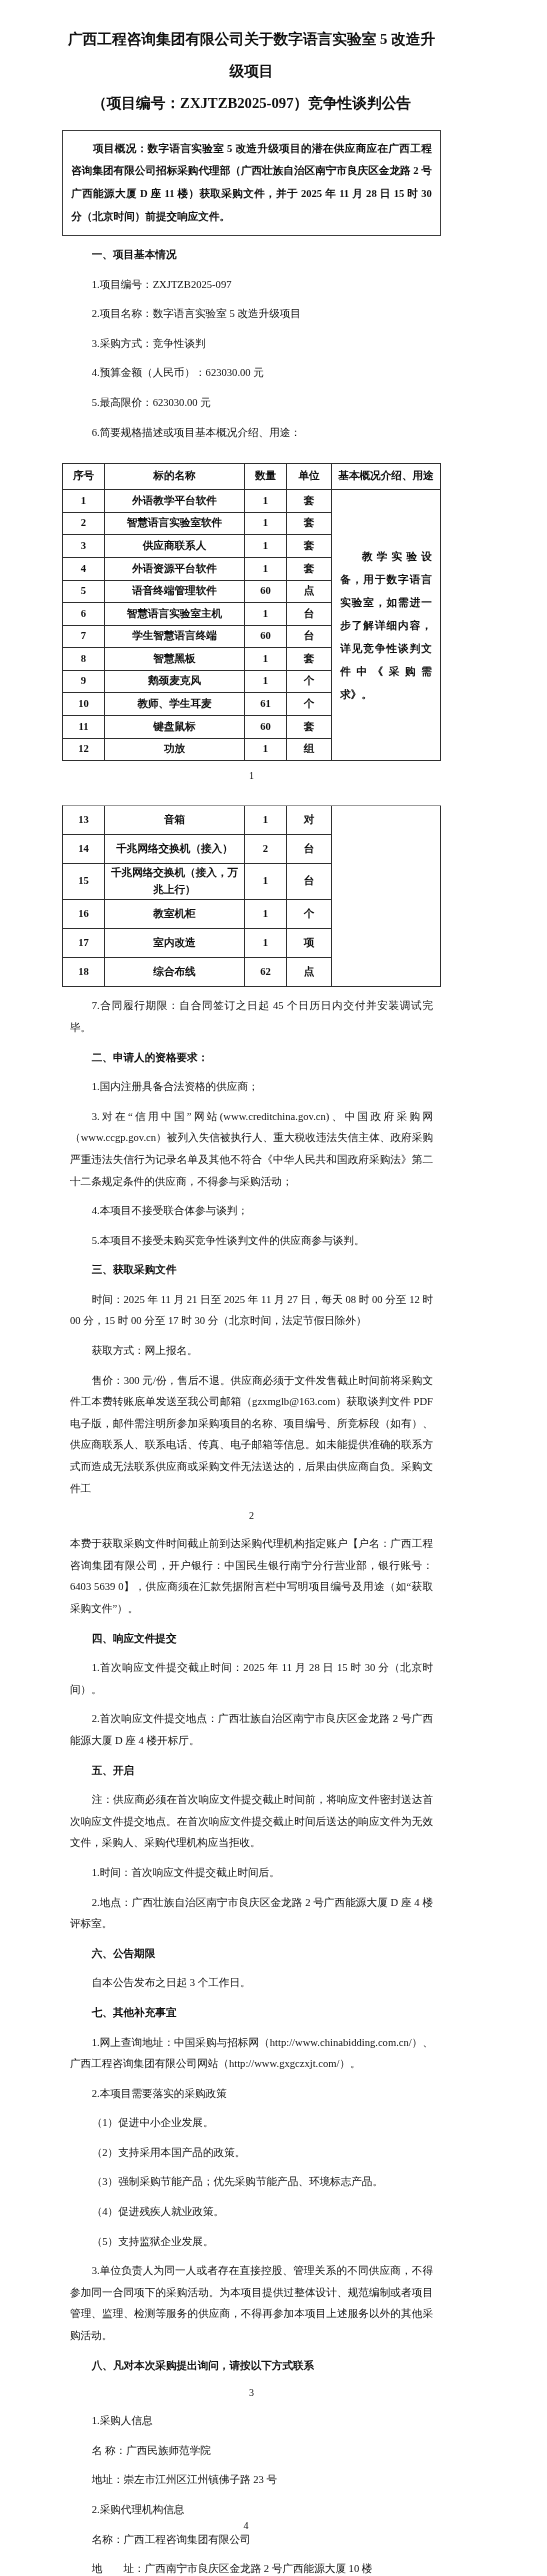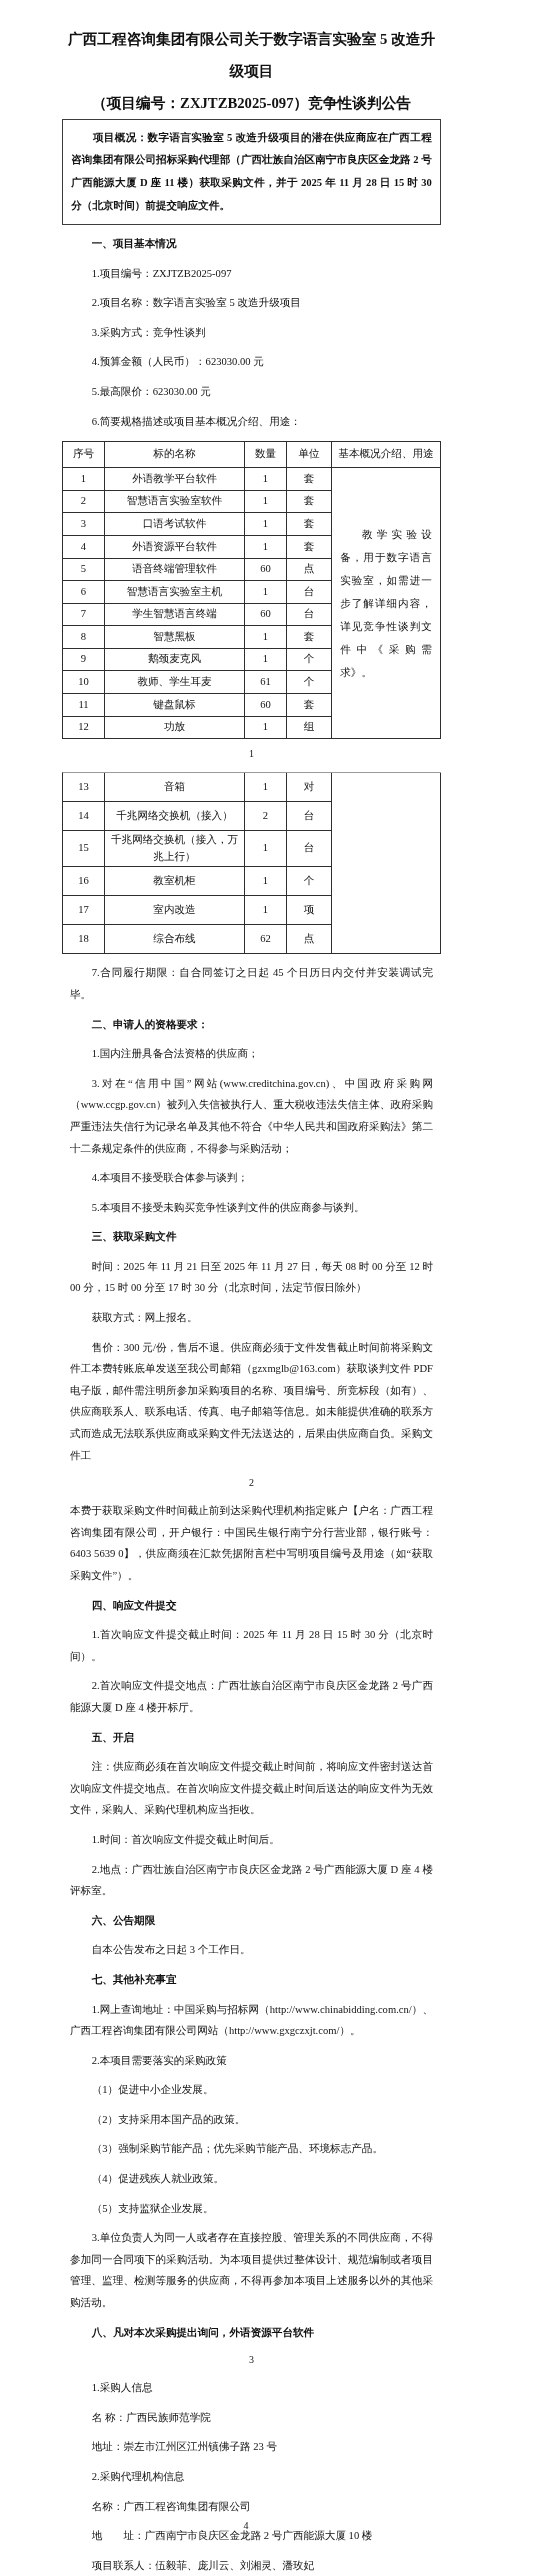--- a/index.html
+++ b/index.html
@@ -16,41 +16,43 @@
     padding:23px 51px 0 62px;
     overflow:hidden;
     background:#fff;
   }
   .title {
     text-align:center; font-weight:bold;
     font-size:14.7px; line-height:32px; margin:0;
   }
   .obox {
     border:1.4px solid #3c3c3c;
+    margin-top:11px;
     padding:6.8px 8.2px;
     line-height:22.6px;
     font-weight:bold;
     text-align:justify;
   }
   .obox p { margin:0; text-indent:2.05em; }
   .tblock { margin-top:3.4px; }
   .line {
     margin:8px; line-height:21.6px;
     text-align:justify;
   }
   .line.p, .line.h { text-indent:2.05em; }
   .line.h { font-weight:bold; }
   .line.pc { text-indent:0; }
 
   .gtable {
     display:grid;
     grid-template-columns:42px 140px 42px 45px auto;
     border-top:1px solid #2e2e2e;
     border-left:1px solid #2e2e2e;
-    margin-top:9px;
+    margin-top:20px;
+    font-weight:bold;
   }
   .gtable .c {
     border-right:1px solid #2e2e2e;
     border-bottom:1px solid #2e2e2e;
     display:flex; align-items:center; justify-content:center;
     text-align:center;
     padding:1.4px 3.4px; box-sizing:border-box;
     line-height:16.4px;
   }
   .t1 { grid-auto-rows:minmax(22.6px,auto); }
@@ -123,21 +125,21 @@
   <div class="c">外语教学平台软件</div>
   <div class="c">1</div>
   <div class="c">套</div>
 
   <div class="c">2</div>
   <div class="c">智慧语言实验室软件</div>
   <div class="c">1</div>
   <div class="c">套</div>
 
   <div class="c">3</div>
-  <div class="c">口语考试软件</div>
+  <div class="c">供应商联系人</div>
   <div class="c">1</div>
   <div class="c">套</div>
 
   <div class="c">4</div>
   <div class="c">外语资源平台软件</div>
   <div class="c">1</div>
   <div class="c">套</div>
 
   <div class="c">5</div>
   <div class="c">语音终端管理软件</div>
@@ -274,21 +276,21 @@
   <p class="line p">（2）支持采用本国产品的政策。</p>
 
   <p class="line p">（3）强制采购节能产品；优先采购节能产品、环境标志产品。</p>
 
   <p class="line p">（4）促进残疾人就业政策。</p>
 
   <p class="line p">（5）支持监狱企业发展。</p>
 
   <p class="line p">3.单位负责人为同一人或者存在直接控股、管理关系的不同供应商，不得参加同一合同项下的采购活动。为本项目提供过整体设计、规范编制或者项目管理、监理、检测等服务的供应商，不得再参加本项目上述服务以外的其他采购活动。</p>
 
-  <p class="line h">八、凡对本次采购提出询问，外语资源平台软件</p>
+  <p class="line h">八、凡对本次采购提出询问，请按以下方式联系</p>
 </div>
 
   <div class="pagenum">3</div>
 
   <div class="tblock">
   <p class="line p">1.采购人信息</p>
 
   <p class="line p">名 称：广西民族师范学院</p>
 
   <p class="line p">地址：崇左市江州区江州镇佛子路 23 号</p>

